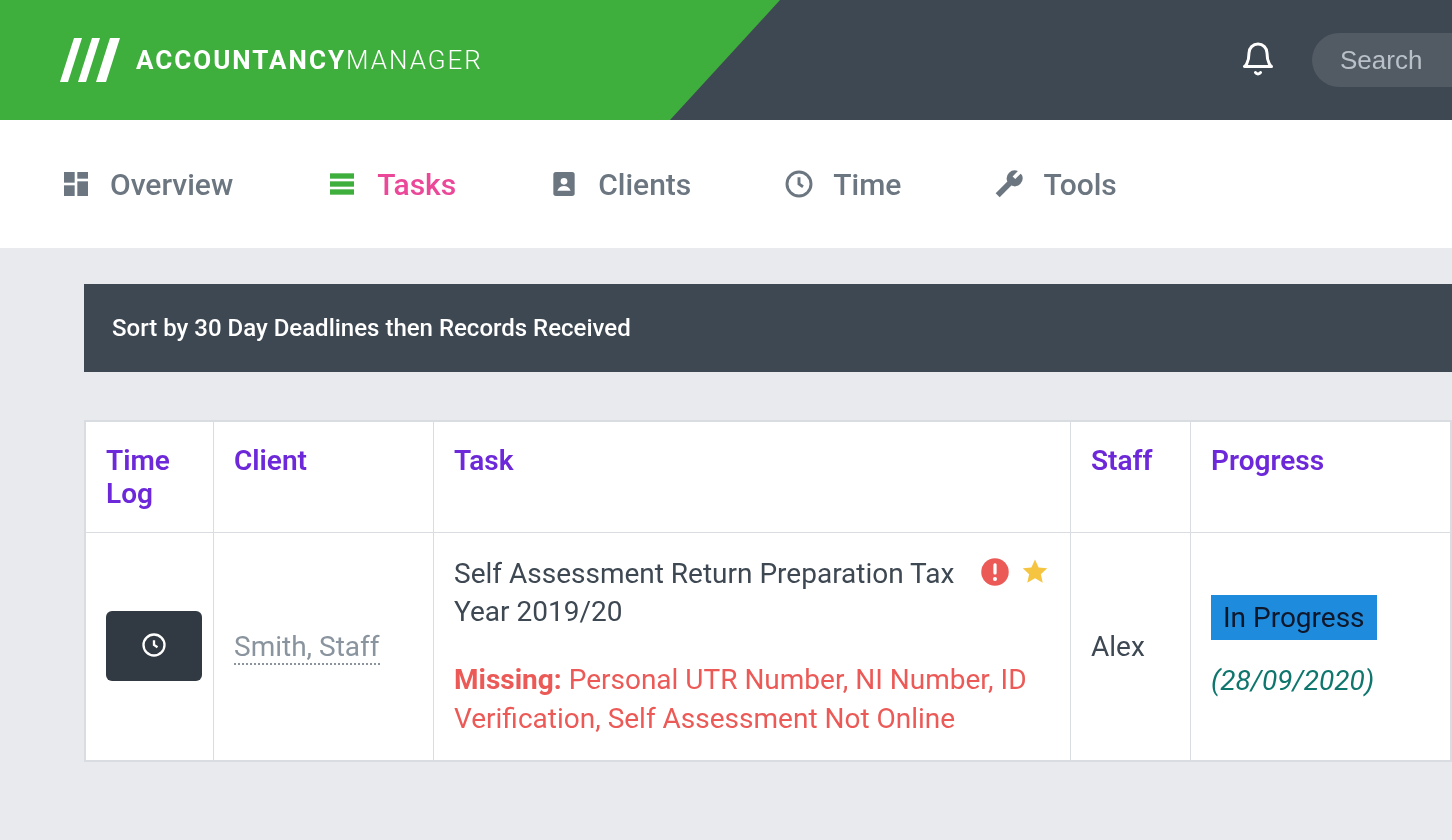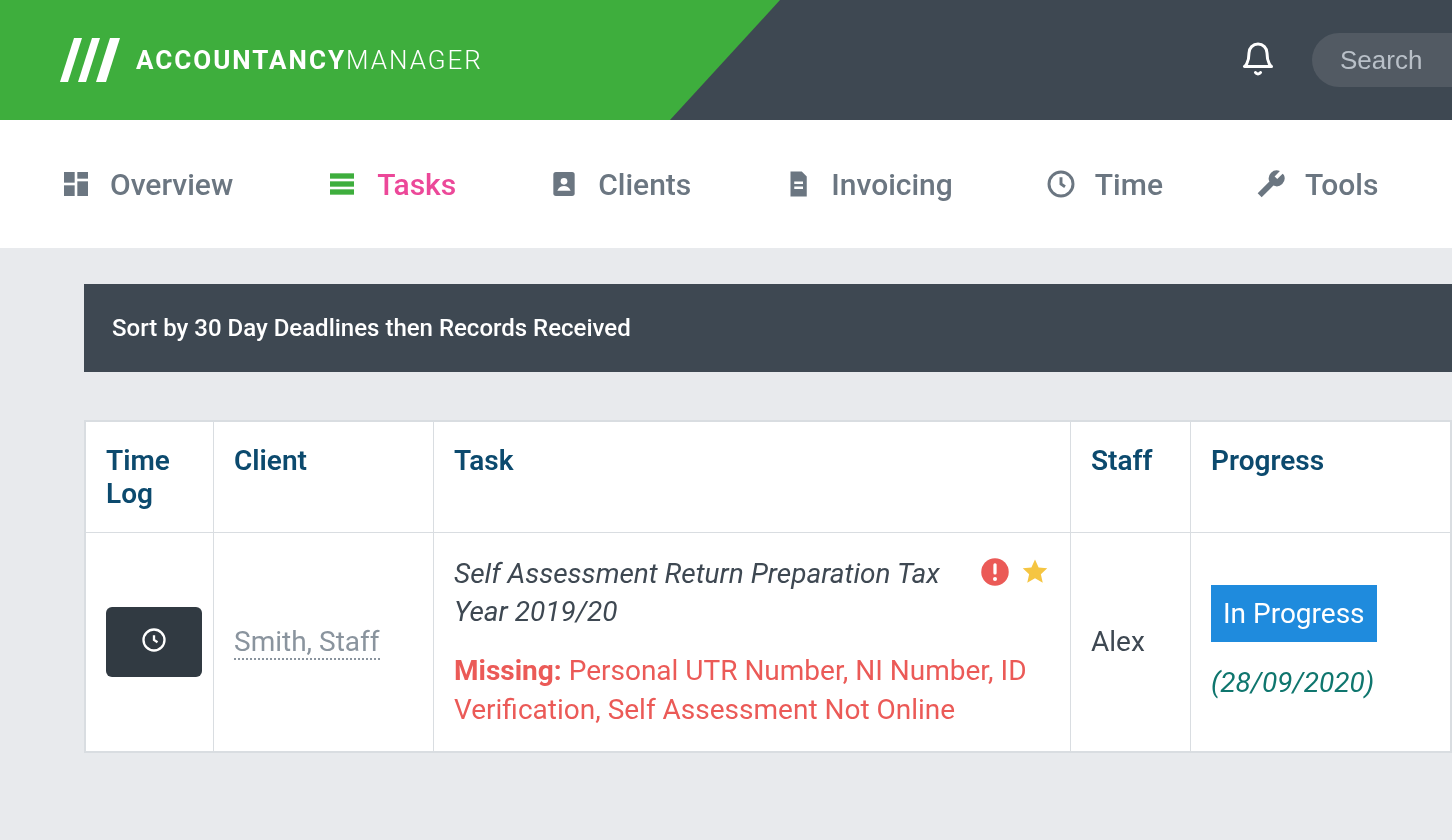--- a/index.html
+++ b/index.html
@@ -123,21 +123,21 @@
   table-layout: fixed;
 }
 th, td {
   border: 1px solid #d9dde1;
   padding: 22px 20px;
   font-size: 28px;
   text-align: left;
   vertical-align: top;
   color: #3e4852;
 }
-th { font-weight: 600; color: #0c4a6e; }
+th { font-weight: 600; color: #6d28d9; }
 .col-timelog { width: 128px; }
 .col-client { width: 220px; }
 .col-task { width: auto; }
 .col-staff { width: 120px; }
 .col-progress { width: 260px; }
 td.vmiddle { vertical-align: middle; }
 .timelog-btn {
   background: #313a42;
   border: none;
   border-radius: 6px;
@@ -150,31 +150,30 @@
 }
 .client-link {
   color: #8a949e;
   border-bottom: 2px dotted #8a949e;
   cursor: pointer;
 }
 .task-title-row {
   display: flex;
   align-items: flex-start;
   gap: 0;
-  font-style: italic;
 }
 .task-title { flex: 1; line-height: 1.35; }
 .task-icons { display: flex; gap: 10px; align-items: center; margin-top: 2px; }
-.missing { margin-top: 20px; color: #eb5a57; line-height: 1.4; }
+.missing { margin-top: 29px; color: #eb5a57; line-height: 1.4; }
 .missing-label { font-weight: 700; }
 .badge-progress {
   display: inline-block;
   background: #1f8bdd;
-  color: #ffffff;
-  padding: 12px 12px;
+  color: #0f172a;
+  padding: 6px 12px;
   font-size: 28px;
 }
 .progress-date {
   margin-top: 24px;
   font-style: italic;
   color: #0f766e;
 }
 </style>
 </head>
 <body>
@@ -241,32 +240,20 @@
     <span class="nav-icon">
       <svg width="32" height="32" viewBox="0 0 24 24">
           <g fill="#6b7681">
             <rect x="4" y="3" width="16" height="18" rx="2"></rect>
             <circle cx="12" cy="10" r="2.5" fill="#fff"></circle>
             <path d="M7 17c1-2.5 3-3.5 5-3.5s4 1 5 3.5" fill="#fff"></path>
           </g>
         </svg>
     </span>
     <span>Clients</span>
-  </div>
-  <div class="nav-item">
-    <span class="nav-icon">
-      <svg width="30" height="34" viewBox="0 0 24 24">
-          <g fill="#6b7681">
-            <path d="M6 2h9l4 4v16H6z"></path>
-            <rect x="9" y="10" width="7" height="2" fill="#fff"></rect>
-            <rect x="9" y="14" width="7" height="2" fill="#fff"></rect>
-          </g>
-        </svg>
-    </span>
-    <span>Invoicing</span>
   </div>
   <div class="nav-item">
     <span class="nav-icon">
       <svg width="32" height="32" viewBox="0 0 24 24" fill="none" stroke="#6b7681" stroke-width="2.2">
           <circle cx="12" cy="12" r="9"></circle>
           <path d="M12 7v5l3 2"></path>
         </svg>
     </span>
     <span>Time</span>
   </div>

